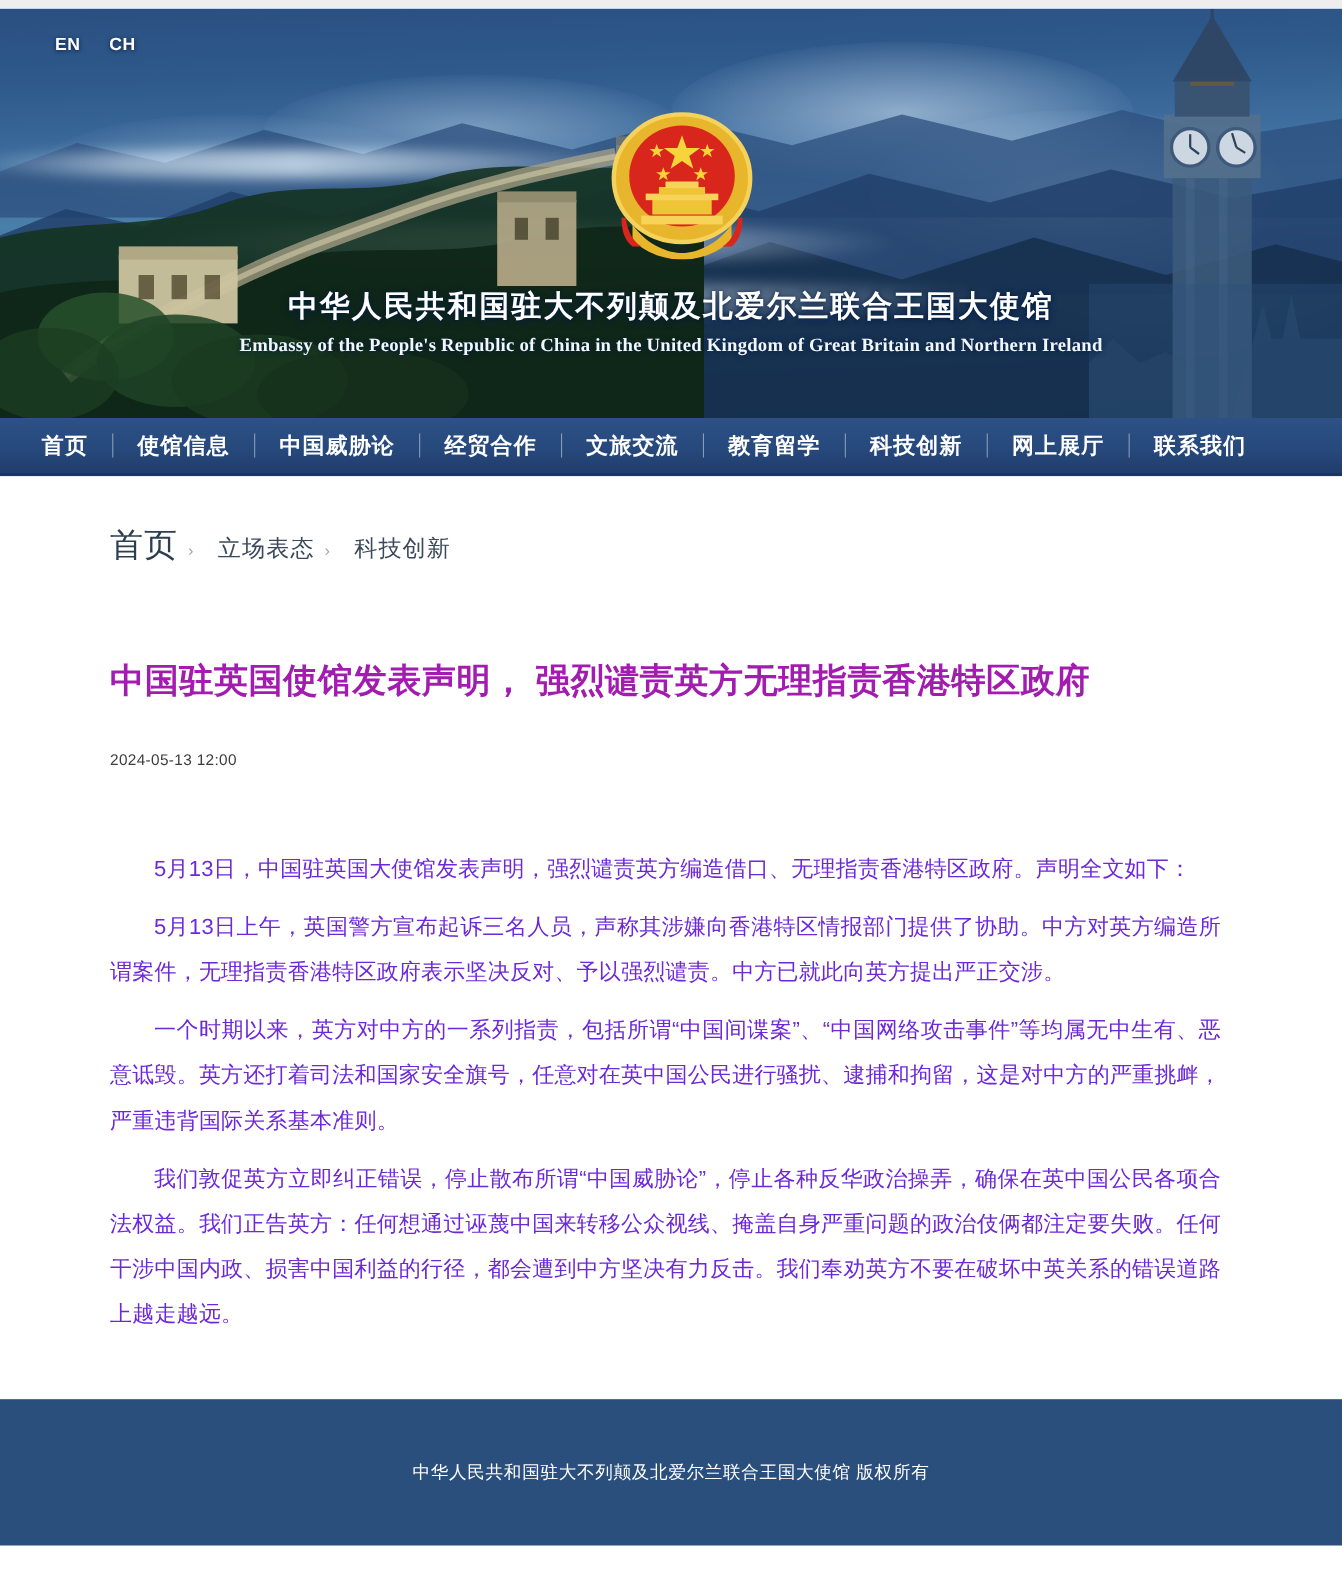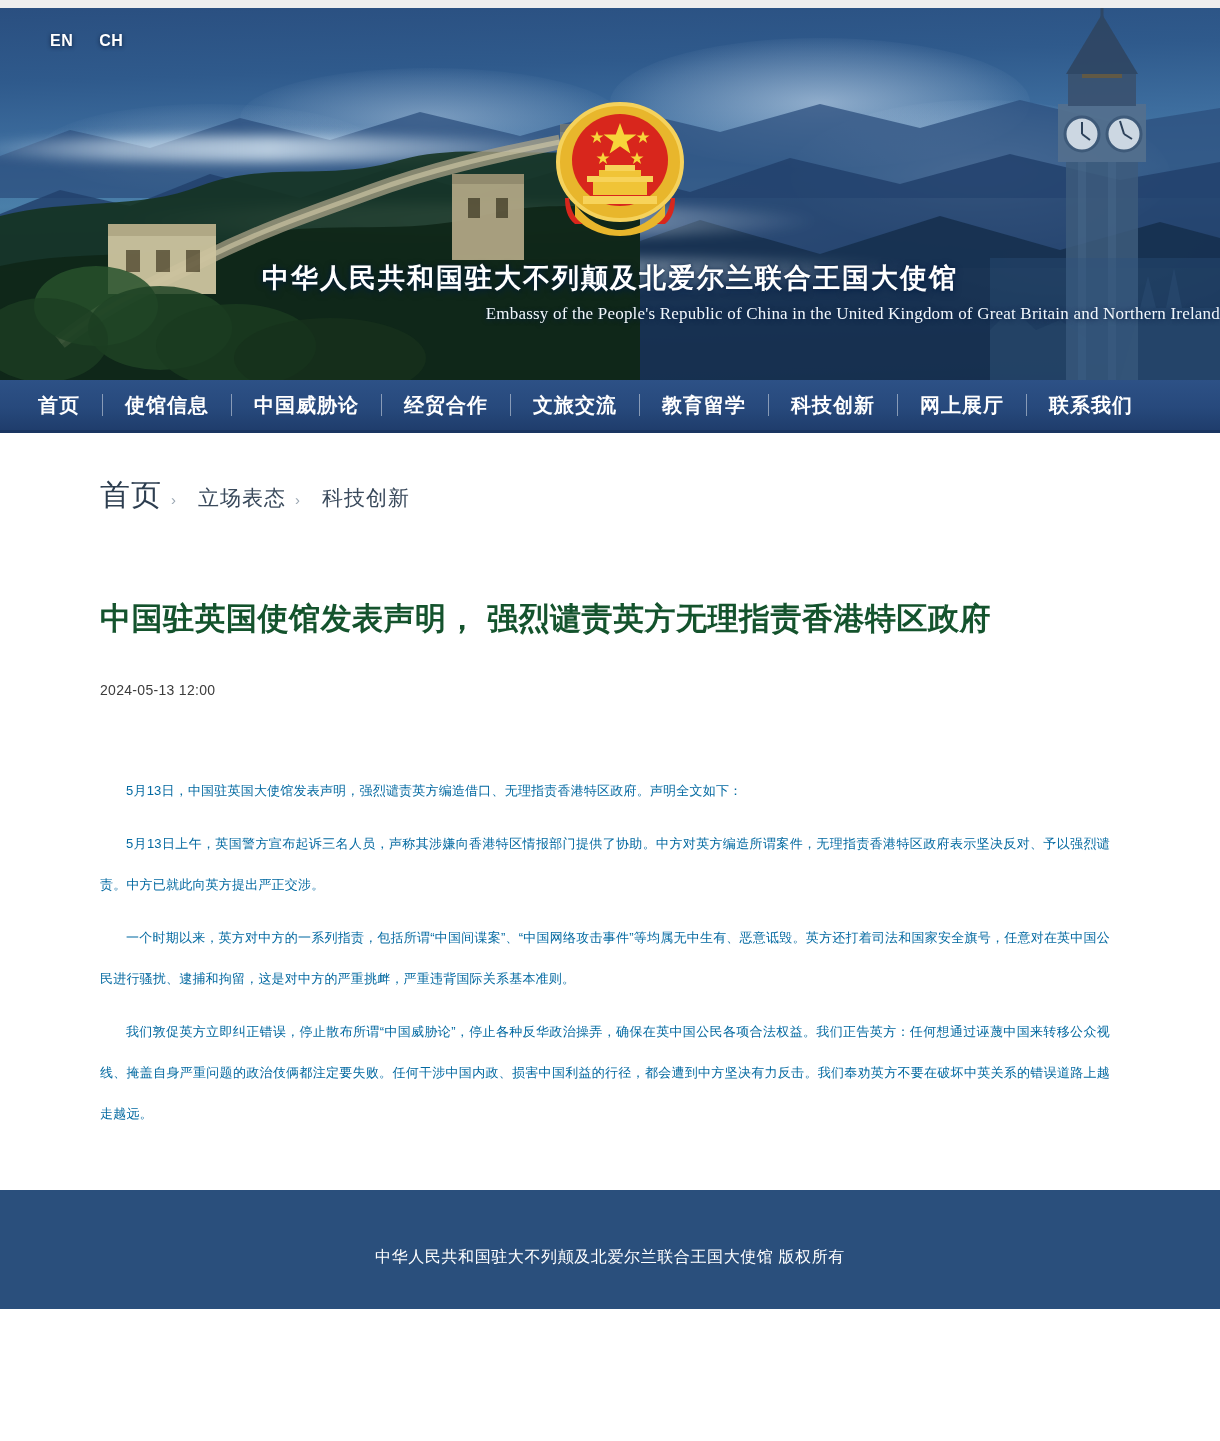--- a/index.html
+++ b/index.html
@@ -88,26 +88,25 @@
     font-size: 27px;
     font-weight: 700;
     color: #ffffff;
     letter-spacing: 2px;
     text-shadow: 0 2px 7px rgba(0,30,70,0.85), 0 0 3px rgba(0,20,50,0.6);
     line-height: 44px;
   }
   .banner-title-en {
     font-family: "Liberation Serif", "DejaVu Serif", serif;
     font-size: 17px;
-    font-weight: 400;
+    font-weight: 700;
     color: #f2f7fc;
     letter-spacing: .2px;
     text-shadow: 0 1px 5px rgba(0,30,70,0.9);
     margin-top: 4px;
-    text-align: right;
   }
 
   
   .lang-bar {
     position: absolute;
     left: 50px; top: 24px;
     z-index: 8;
     display: flex;
     gap: 26px;
   }
@@ -173,48 +172,48 @@
     cursor: pointer;
     text-decoration: none;
     margin-left: 13px;
   }
 
   .article { padding: 0 100px; }
   .article-title {
     margin-top: 82px;
     font-size: 31px;
     font-weight: 700;
-    color: #14532d;
+    color: #a21caf;
     letter-spacing: .5px;
     line-height: 42px;
   }
   .article-date {
     margin-top: 42px;
     font-size: 14px;
     color: #3c3c3c;
     letter-spacing: .3px;
   }
   .article-body {
     margin-top: 72px;
     padding-right: 10px;
   }
   .article-body p {
-    font-size: 13px;
+    font-size: 20px;
     line-height: 41px;
-    color: #0369a1;
+    color: #6d28d9;
     text-align: justify;
     text-indent: 2em;
     margin-bottom: 12px;
     letter-spacing: .2px;
   }
 
   
   .footer {
     margin-top: 56px;
-    height: 119px;
+    height: 133px;
     background: #2a4f7c;
     display: flex;
     align-items: flex-start;
     justify-content: center;
     padding-top: 57px;
   }
   .footer-text {
     color: #ffffff;
     font-size: 16px;
     letter-spacing: .6px;

